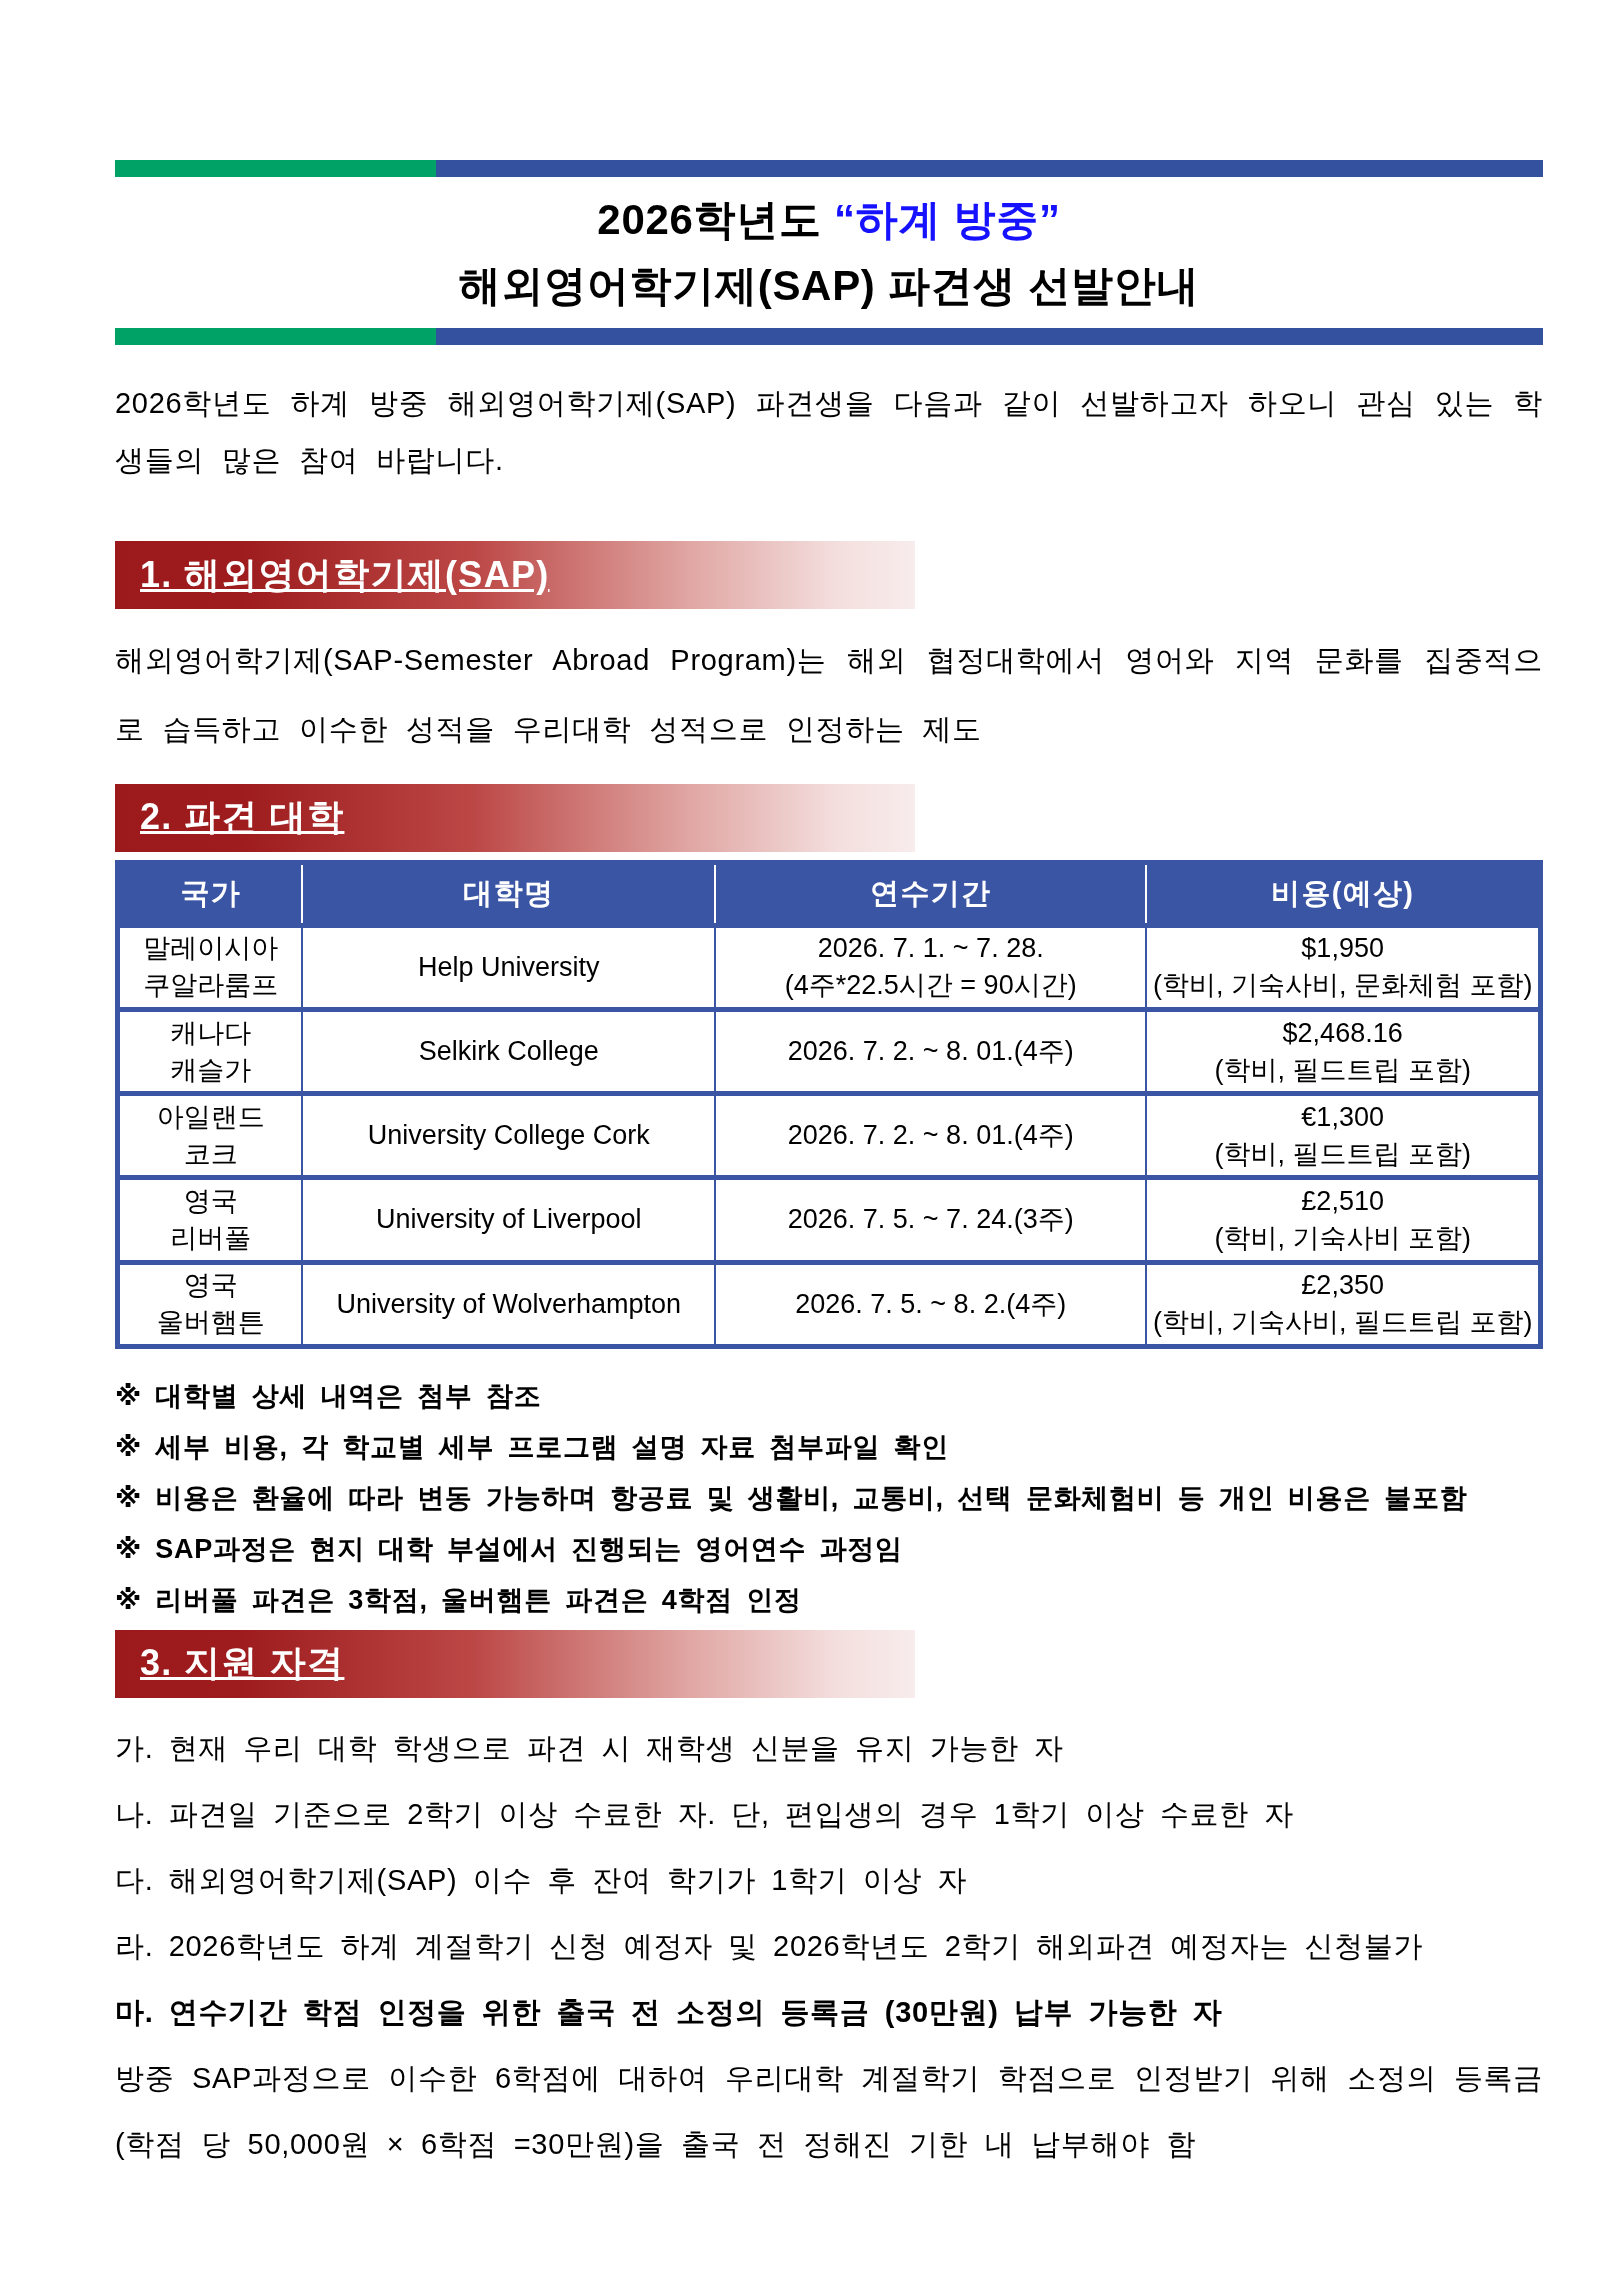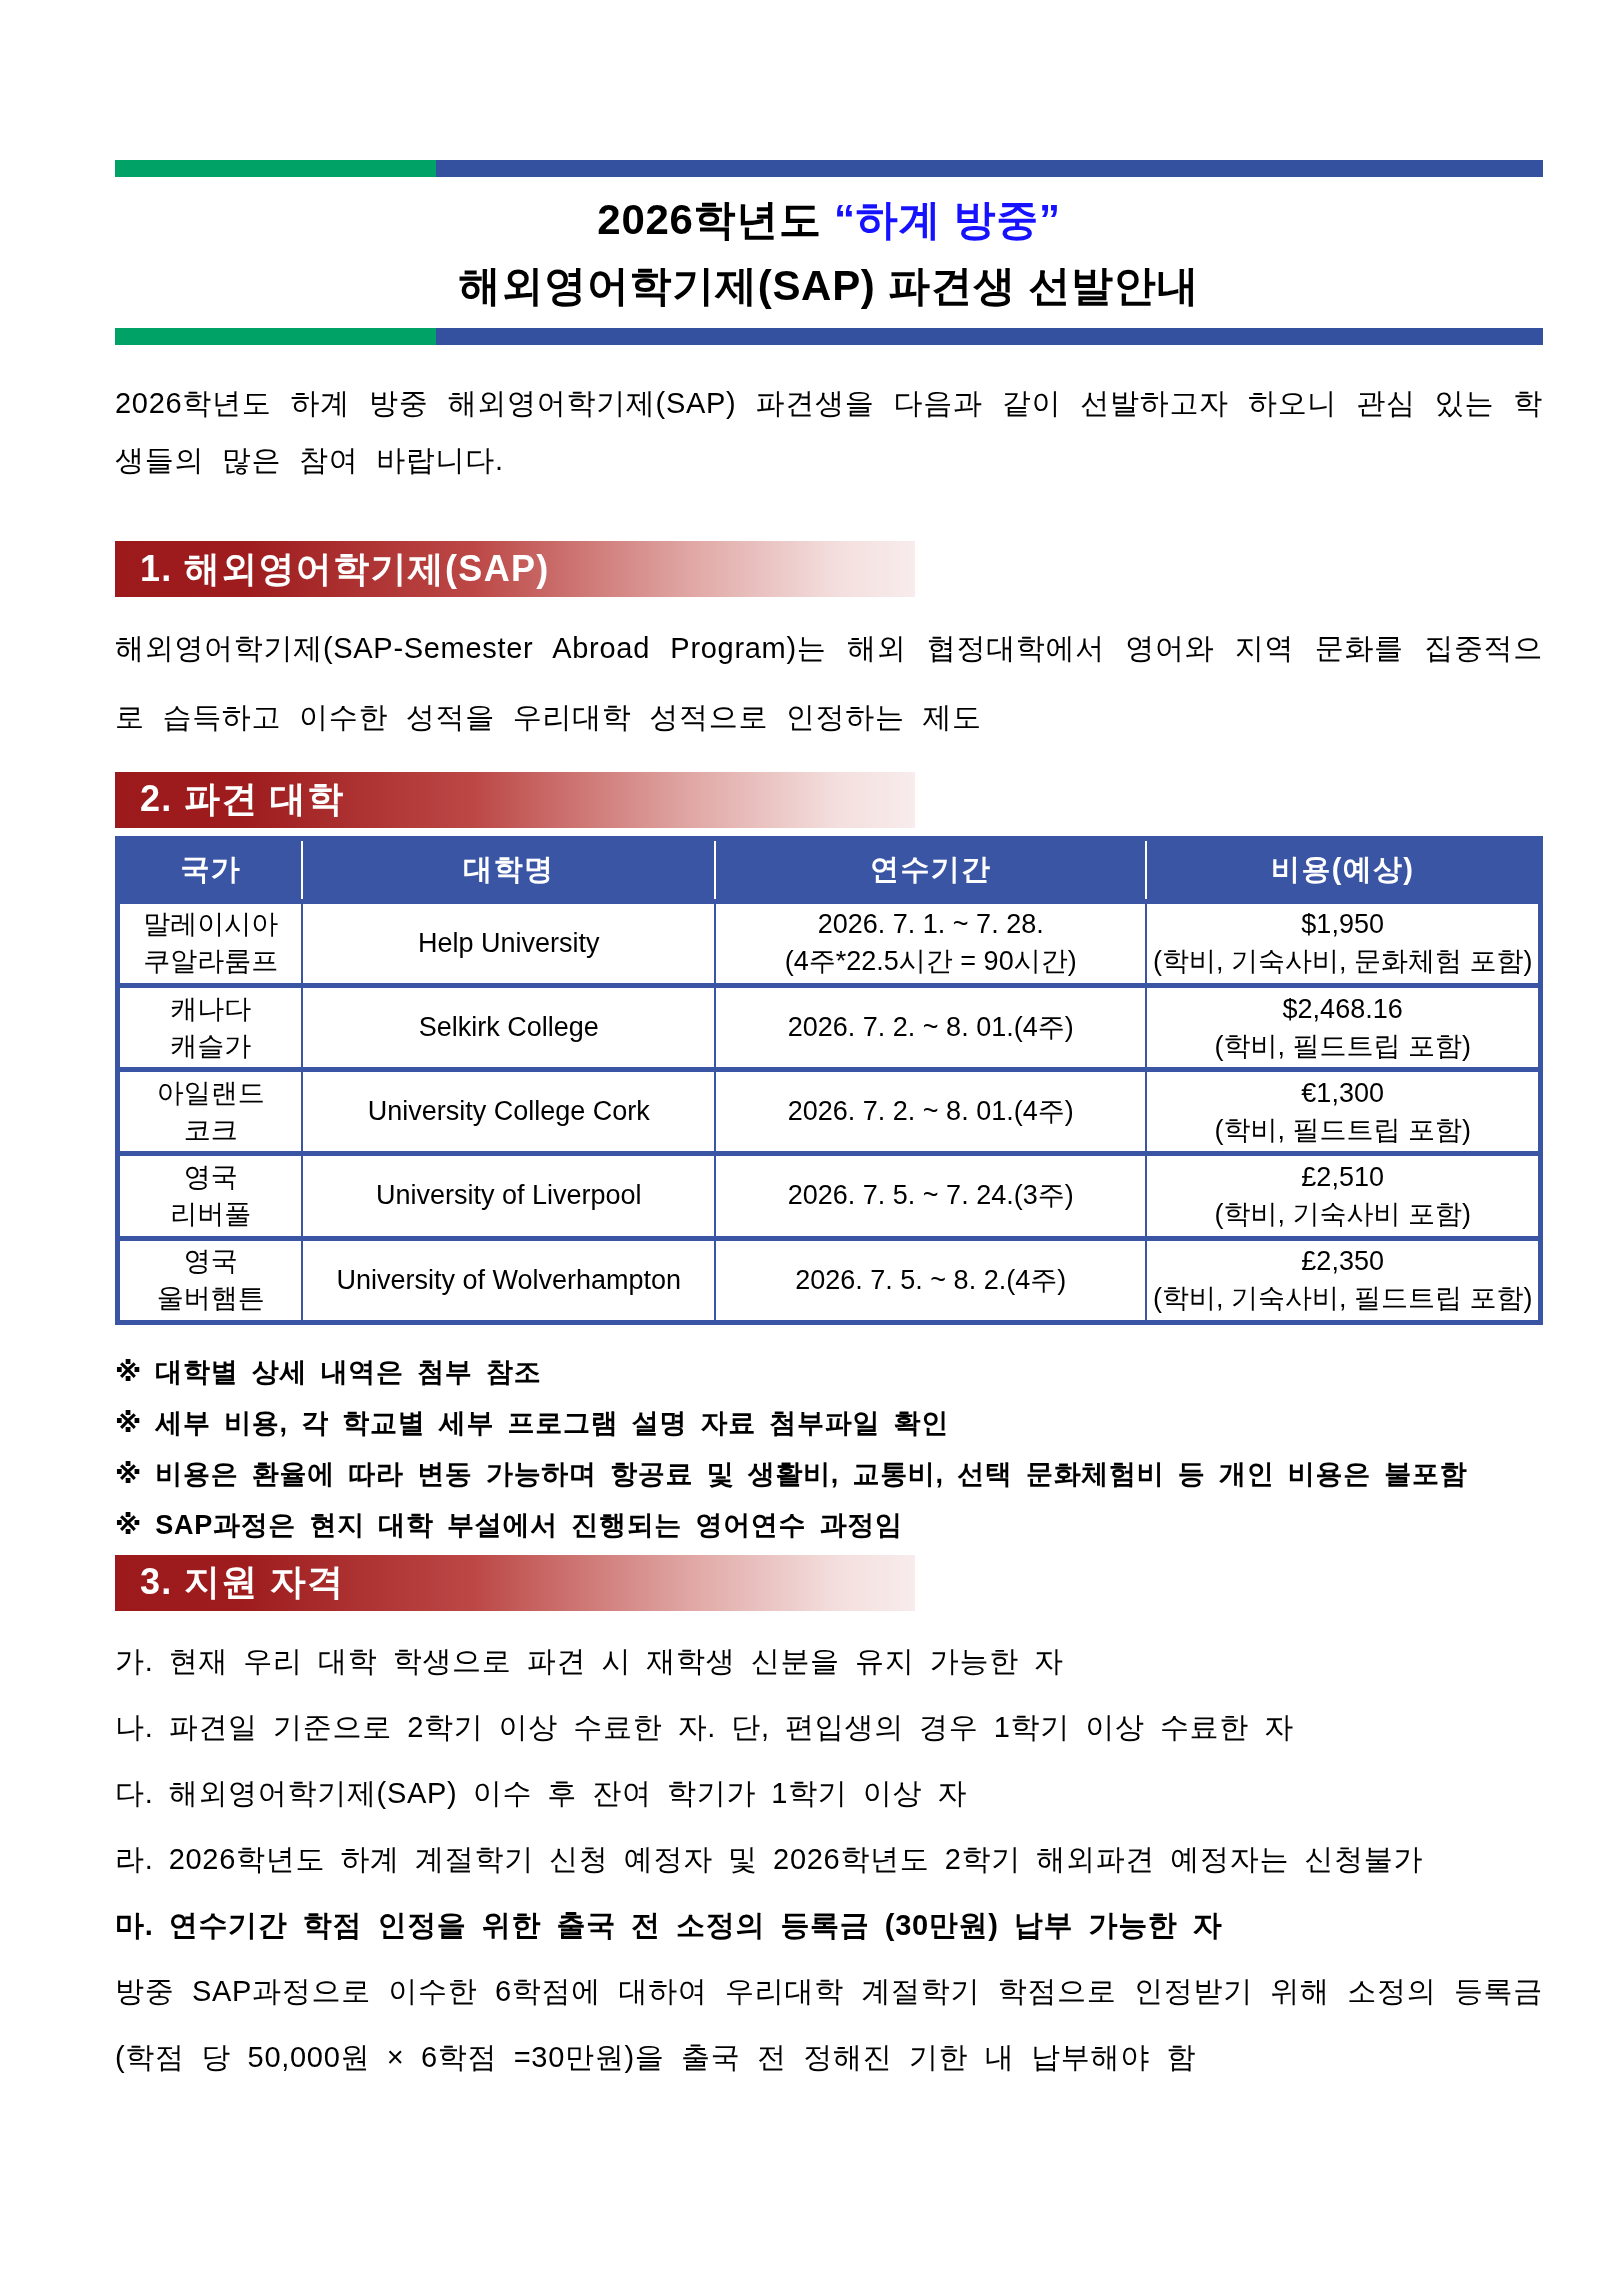--- a/index.html
+++ b/index.html
@@ -27,25 +27,25 @@
   .title-hl { color: #1612ff; }
 
   
   .intro {
     margin-top: 30px;
     font-size: 29px; line-height: 57px;
     text-align: justify; word-spacing: 9px; letter-spacing: 0.7px;
   }
 
   .section-bar {
-    width: 56%; height: 56px;
+    width: 56%; height: 68px;
     background: linear-gradient(90deg, #9c1a1c 0%, #9e1c1e 16%, #bc4846 45%, #e0a7a4 72%, #f3dedd 90%, #f8ecec 100%);
     color: #ffffff; font-size: 36px; font-weight: bold;
     display: flex; align-items: center;
-    padding-left: 25px; letter-spacing: 1.3px;
+    padding-left: 25px; letter-spacing: 1.3px; text-decoration: underline;
   }
   .sec1-bar { margin-top: 52px; }
   .sec2-bar { margin-top: 19.6px; }
   .sec3-bar { margin-top: 3.9px; }
 
   .sec1-body {
     margin-top: 17px;
     font-size: 29px; line-height: 69px;
     text-align: justify; word-spacing: 9px; letter-spacing: 0.7px;
   }
@@ -212,20 +212,21 @@
           </td>
       </tr>
     </tbody>
   </table>
 
   <div class="notes">
     <div class="note-line">※ 대학별 상세 내역은 첨부 참조</div>
     <div class="note-line">※ 세부 비용, 각 학교별 세부 프로그램 설명 자료 첨부파일 확인</div>
     <div class="note-line">※ 비용은 환율에 따라 변동 가능하며 항공료 및 생활비, 교통비, 선택 문화체험비 등 개인 비용은 불포함</div>
     <div class="note-line">※ SAP과정은 현지 대학 부설에서 진행되는 영어연수 과정임</div>
+    <div class="note-line">※ 리버풀 파견은 3학점, 울버햄튼 파견은 4학점 인정</div>
   </div>
 
   <div class="section-bar sec3-bar">3. 지원 자격</div>
 
   <div class="elig">
     <div class="elig-line">가. 현재 우리 대학 학생으로 파견 시 재학생 신분을 유지 가능한 자</div>
     <div class="elig-line">나. 파견일 기준으로 2학기 이상 수료한 자. 단, 편입생의 경우 1학기 이상 수료한 자</div>
     <div class="elig-line">다. 해외영어학기제(SAP) 이수 후 잔여 학기가 1학기 이상 자</div>
     <div class="elig-line">라. 2026학년도 하계 계절학기 신청 예정자 및 2026학년도 2학기 해외파견 예정자는 신청불가</div>
     <div class="elig-line bold">마. 연수기간 학점 인정을 위한 출국 전 소정의 등록금 (30만원) 납부 가능한 자</div>

